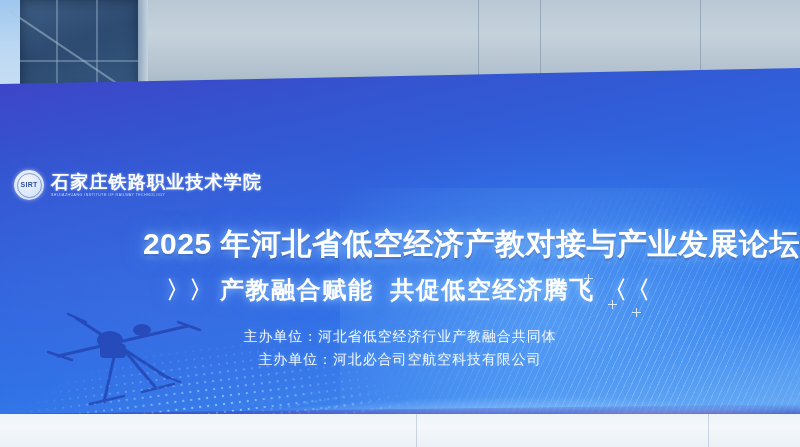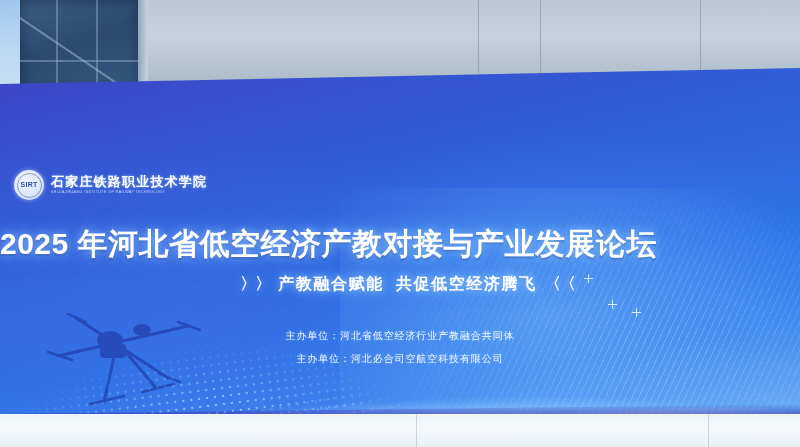--- a/index.html
+++ b/index.html
@@ -89,37 +89,37 @@
   
   .logo-row{position:absolute;left:14px;top:102px;display:flex;align-items:center;gap:7px;}
   .logo-mark{width:30px;height:30px;border-radius:50%;
     background:radial-gradient(circle at 42% 36%, #f2f7ff 0%, #dbe7fb 55%, #c3d6f4 100%);
     box-shadow:0 0 4px rgba(255,255,255,.5);position:relative;flex:0 0 auto;}
   .logo-mark .ring{position:absolute;left:2.5px;top:2.5px;right:2.5px;bottom:2.5px;
     border:1px solid rgba(60,90,160,.55);border-radius:50%;}
   .logo-mark .glyph{position:absolute;left:0;right:0;top:11px;text-align:center;
     font-size:7px;font-weight:bold;color:#2f4f9e;letter-spacing:.3px;font-family:Liberation Sans, sans-serif;}
   .logo-txt{display:flex;flex-direction:column;line-height:1;}
-  .logo-cn{font-size:13px;font-weight:bold;color:#ffffff;letter-spacing:1.2px;
+  .logo-cn{font-size:18px;font-weight:bold;color:#ffffff;letter-spacing:1.2px;
     text-shadow:0 0 3px rgba(180,215,255,.7);}
   .logo-en{font-size:3.6px;color:rgba(225,238,255,.82);letter-spacing:.45px;margin-top:3px;
     transform:scaleY(1.15);transform-origin:left top;}
 
   
-  .title{position:absolute;left:0;right:0;top:156px;text-align:left;
+  .title{position:absolute;left:0;right:0;top:156px;text-align:right;
     font-size:30px;font-weight:bold;color:#ffffff;letter-spacing:.5px;white-space:nowrap;
     text-shadow:0 0 10px rgba(150,205,255,.85),0 0 22px rgba(110,180,255,.55),0 2px 2px rgba(20,40,120,.45);}
   .subtitle{position:absolute;left:15px;right:0;top:206px;text-align:center;
-    font-size:16px;font-weight:bold;color:#ffffff;letter-spacing:1.6px;white-space:nowrap;
+    font-size:24px;font-weight:bold;color:#ffffff;letter-spacing:1.6px;white-space:nowrap;
     text-shadow:0 0 8px rgba(160,210,255,.9),0 0 18px rgba(110,180,255,.5);}
   .subtitle .chev{letter-spacing:-1px;margin:0 8px;}
 
   
   .orgs{position:absolute;left:0;right:0;top:257px;text-align:center;}
-  .org-line{font-size:10px;color:#f2f8ff;letter-spacing:.9px;line-height:22.5px;
+  .org-line{font-size:14px;color:#f2f8ff;letter-spacing:.9px;line-height:22.5px;
     text-shadow:0 0 4px rgba(120,180,255,.6);white-space:nowrap;}
 
   
   .floor{position:absolute;left:0;top:414px;width:800px;height:33px;
     background:linear-gradient(180deg,#eef4f8 0%,#f4f8fb 40%,#eaf0f5 100%);}
   .floor-seam{position:absolute;top:0;width:1px;height:33px;background:rgba(150,170,190,.45);}
   .floor-top{position:absolute;left:0;top:414px;width:800px;height:3px;
     background:linear-gradient(90deg,#2d3a78,#3b48a0 40%,#3c4fa8 70%,#2f3c82);opacity:.85;}
 </style>
 </head>

